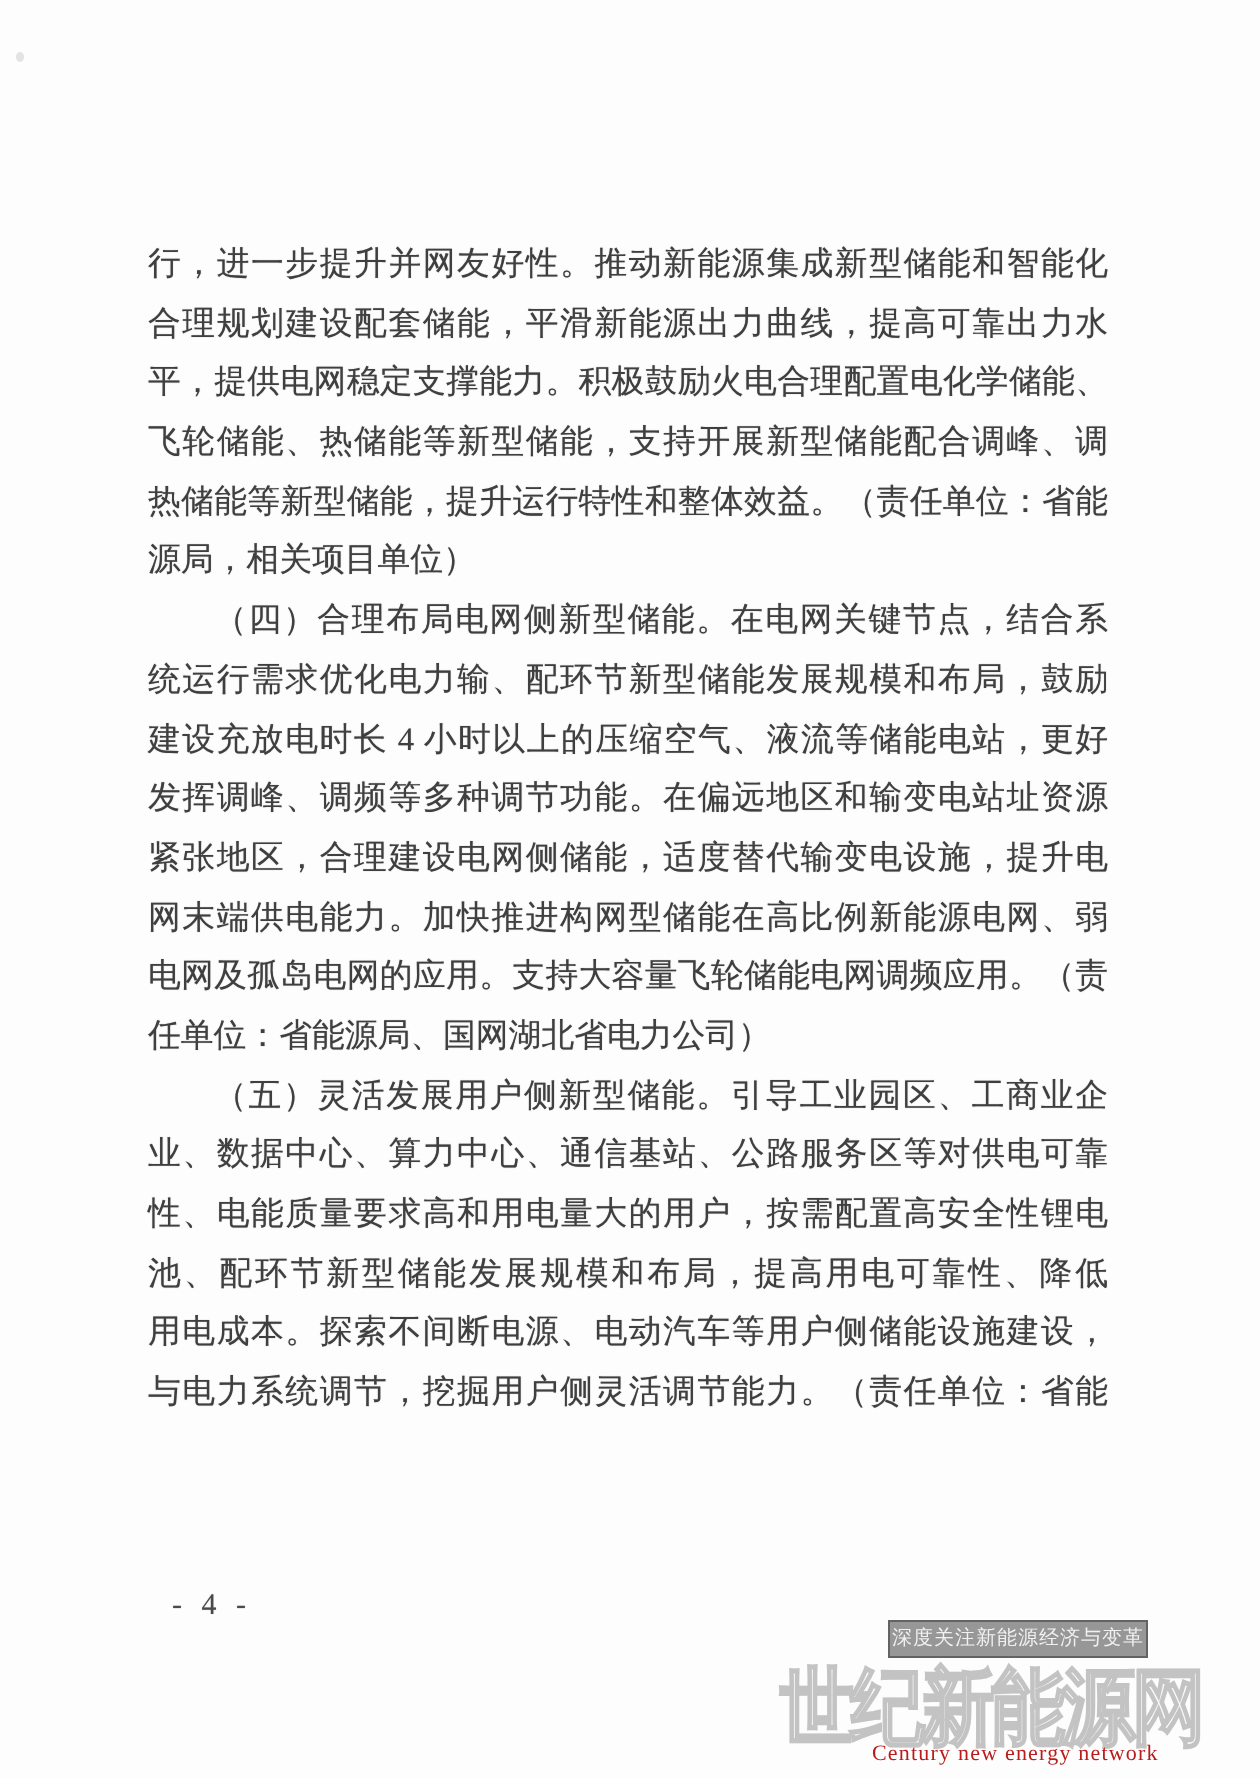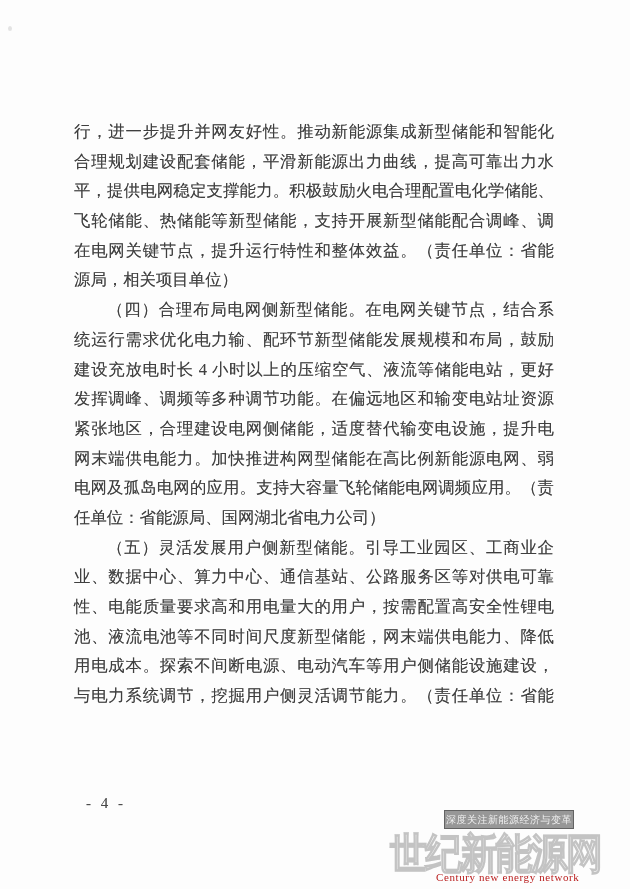--- a/index.html
+++ b/index.html
@@ -98,34 +98,34 @@
 
 <div class="page">
 
   <div class="speck"></div>
 
   <div class="doc-body">
     <div class="line">行，进一步提升并网友好性。推动新能源集成新型储能和智能化</div>
     <div class="line">合理规划建设配套储能，平滑新能源出力曲线，提高可靠出力水</div>
     <div class="line">平，提供电网稳定支撑能力。积极鼓励火电合理配置电化学储能、</div>
     <div class="line">飞轮储能、热储能等新型储能，支持开展新型储能配合调峰、调</div>
-    <div class="line">在电网关键节点，提升运行特性和整体效益。（责任单位：省能</div>
+    <div class="line">热储能等新型储能，提升运行特性和整体效益。（责任单位：省能</div>
     <div class="line short">源局，相关项目单位）</div>
     <div class="line indent">（四）合理布局电网侧新型储能。在电网关键节点，结合系</div>
     <div class="line">统运行需求优化电力输、配环节新型储能发展规模和布局，鼓励</div>
     <div class="line">建设充放电时长 4 小时以上的压缩空气、液流等储能电站，更好</div>
     <div class="line">发挥调峰、调频等多种调节功能。在偏远地区和输变电站址资源</div>
     <div class="line">紧张地区，合理建设电网侧储能，适度替代输变电设施，提升电</div>
     <div class="line">网末端供电能力。加快推进构网型储能在高比例新能源电网、弱</div>
     <div class="line">电网及孤岛电网的应用。支持大容量飞轮储能电网调频应用。（责</div>
     <div class="line short">任单位：省能源局、国网湖北省电力公司）</div>
     <div class="line indent">（五）灵活发展用户侧新型储能。引导工业园区、工商业企</div>
     <div class="line">业、数据中心、算力中心、通信基站、公路服务区等对供电可靠</div>
     <div class="line">性、电能质量要求高和用电量大的用户，按需配置高安全性锂电</div>
-    <div class="line">池、液流电池等不同时间尺度新型储能，网末端供电能力、降低</div>
+    <div class="line">池、配环节新型储能发展规模和布局，提高用电可靠性、降低</div>
     <div class="line">用电成本。探索不间断电源、电动汽车等用户侧储能设施建设，</div>
     <div class="line">与电力系统调节，挖掘用户侧灵活调节能力。（责任单位：省能</div>
   </div>
 
   <div class="page-number">- 4 -</div>
 
   <div>
     <div class="wm-badge">深度关注新能源经济与变革</div>
     <div class="wm-title">世纪新能源网</div>
     <div class="wm-subtitle">Century new energy network</div>

